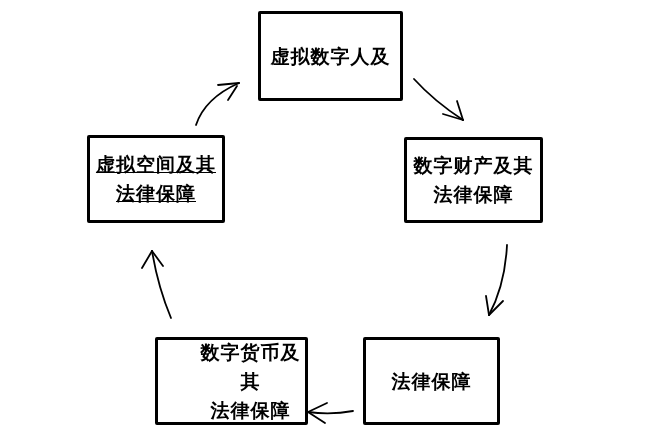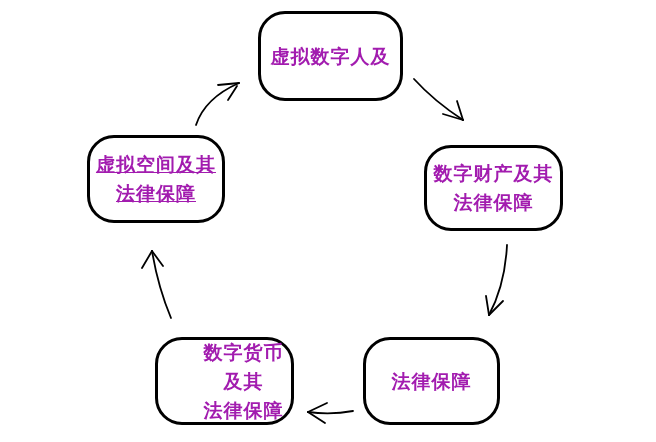--- a/index.html
+++ b/index.html
@@ -19,37 +19,37 @@
     position: absolute;
     left: 0;
     top: 0;
     width: 656px;
     height: 442px;
   }
   .node {
     position: absolute;
     box-sizing: border-box;
     border: 3px solid #000000;
-    border-radius: 27px;
+    border-radius: 2px;
     background: #ffffff;
     display: flex;
     flex-direction: column;
     align-items: center;
     justify-content: center;
     text-align: center;
     font-size: 19px;
     font-weight: bold;
     line-height: 29px;
     letter-spacing: 1px;
-    color: #a21caf;
+    color: #000000;
   }
   .pos-top          { left: 258px; top: 11px;  width: 145px; height: 90px; }
-  .pos-right        { left: 424px; top: 137px; width: 139px; height: 86px; margin-top: 8px; }
+  .pos-right        { left: 404px; top: 137px; width: 139px; height: 86px; }
   .pos-bottom-right { left: 363px; top: 337px; width: 137px; height: 88px; }
-  .pos-bottom-left  { left: 155px; top: 337px; width: 139px; height: 88px; padding-left: 38px; }
+  .pos-bottom-left  { left: 155px; top: 337px; width: 153px; height: 88px; padding-left: 38px; }
   .pos-left         { left: 87px;  top: 135px; width: 138px; height: 88px; text-decoration: underline; }
 </style>
 </head>
 <body>
 
 <div class="canvas">
 
   <svg class="arrow-layer" viewBox="0 0 656 442" xmlns="http://www.w3.org/2000/svg">
     <g fill="none" stroke="#000000" stroke-width="1.8" stroke-linecap="round">
 

